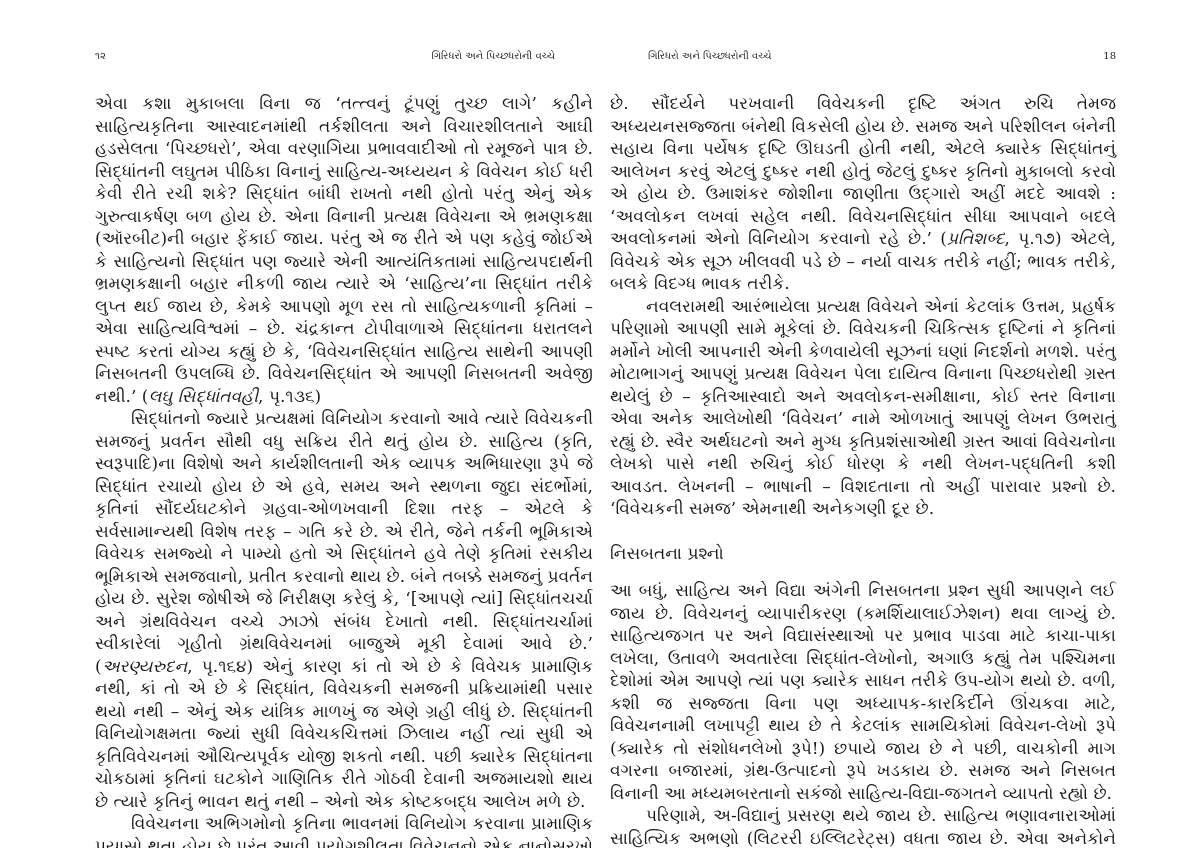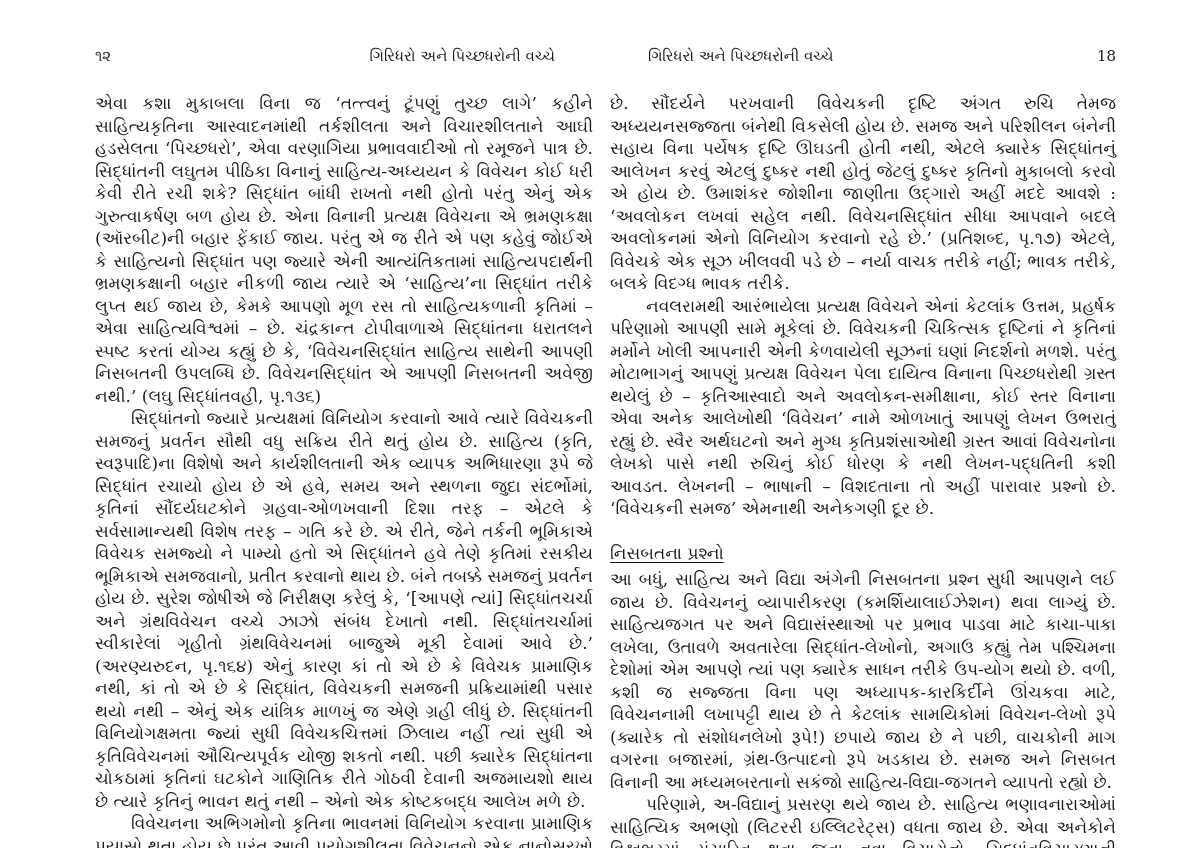--- a/index.html
+++ b/index.html
@@ -20,45 +20,44 @@
     position: absolute;
     top: 0;
   }
   .page.left  { left: 95px;  width: 498px; }
   .page.right { left: 610px; width: 506px; }
 
   .page-header {
     display: flex;
     align-items: center;
     margin-top: 47px;
-    font-size: 15px;
+    font-size: 10px;
     line-height: 18px;
     white-space: nowrap;
   }
   .page.left  .running-head { margin-left: auto; margin-right: 38px; }
   .page.right .running-head { margin-left: 38px; }
   .page.right .folio        { margin-left: auto; }
 
   .page-body {
     margin-top: 27px;
     font-size: 17px;
     line-height: 22.5px;
     text-align: justify;
   }
   .page-body p.para {
     margin: 0;
     padding: 0;
   }
   .page-body p.para.indent { text-indent: 36px; }
-  .page-body .it { }
+  .page-body .it { font-style: italic; }
 
   .section-heading {
     margin-top: 22px;
-    margin-bottom: 4px;
-    text-decoration: underline;
+    margin-bottom: 15px;
     text-underline-offset: 3px;
   }
 </style>
 </head>
 <body>
 
 <div class="spread">
 
   <div class="page left">
     <div class="page-header">

